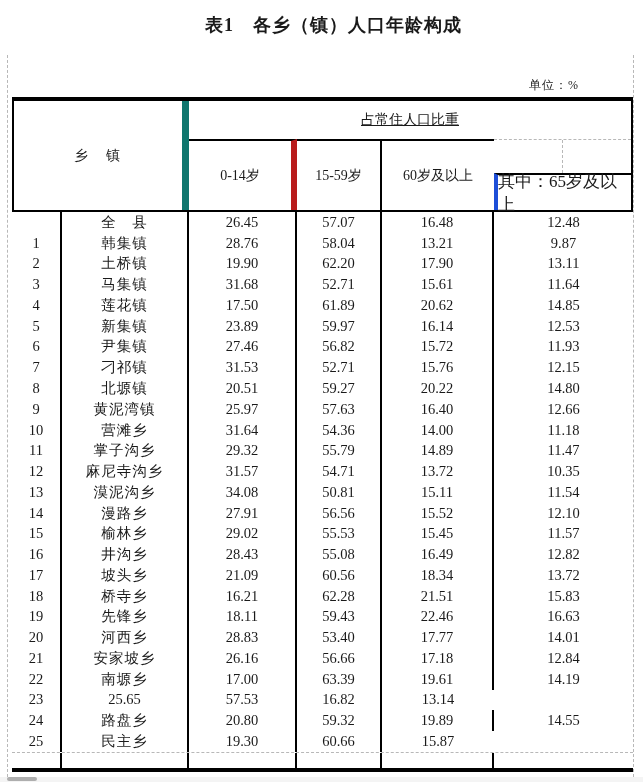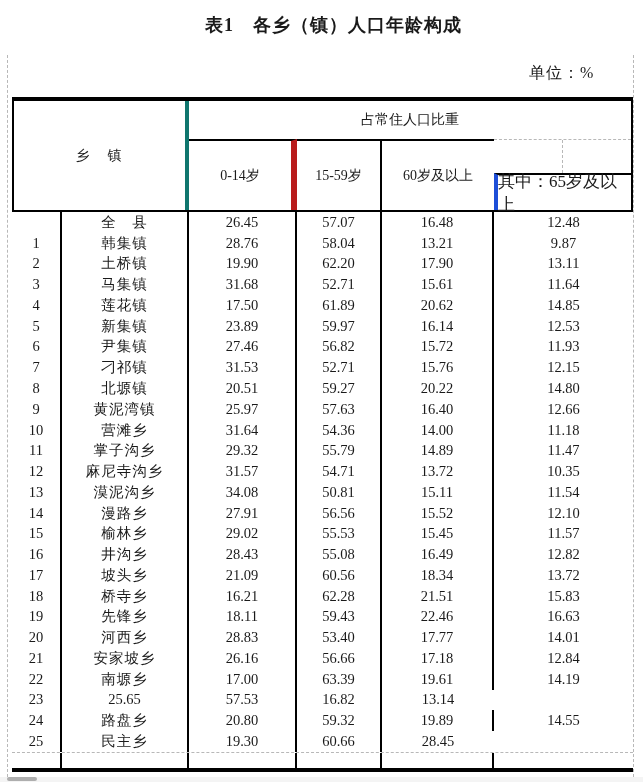--- a/index.html
+++ b/index.html
@@ -6,21 +6,21 @@
   body{
     width:643px;height:782px;position:relative;background:#ffffff;
     font-family:"Liberation Serif","DejaVu Serif",serif;
     color:#1a1a1a;overflow:hidden;
   }
   .title{
     position:absolute;top:13px;left:12px;width:643px;text-align:center;
     font-size:18px;font-weight:bold;letter-spacing:1px;
   }
   .unit{
-    position:absolute;top:63px;left:529px;font-size:16px;letter-spacing:1px;
+    position:absolute;top:77px;left:529px;font-size:12px;letter-spacing:1px;
   }
   .guide-v{
     position:absolute;top:55px;height:722px;width:0;
     border-left:1px dashed #b8b8b8;
   }
   .guide-left{left:7px;}
   .guide-right{left:633px;}
 
   .tbl{
     position:absolute;left:12px;top:97px;width:621px;
@@ -30,22 +30,22 @@
   
   .thead{
     border-left:2px solid #000;border-right:2px solid #000;border-bottom:2px solid #000;
     box-sizing:border-box;width:621px;height:111px;
     display:grid;
     grid-template-columns:175px 108px 85px 112px 137px;
     grid-template-rows:38px 71px;
   }
   .thead .cell{display:flex;align-items:center;justify-content:center;
     font-size:14px;box-sizing:border-box;}
-  .h-township{grid-row:1/3;grid-column:1;border-right:4px solid #0f766e;letter-spacing:2px;}
-  .h-group{grid-row:1;grid-column:2/6;}
+  .h-township{grid-row:1/3;grid-column:1;border-right:7px solid #0f766e;letter-spacing:2px;}
+  .h-group{grid-row:1;grid-column:2/6;text-decoration:underline;}
   .h-a1{grid-row:2;grid-column:2;border-top:2px solid #000;border-right:6px solid #b91c1c;}
   .h-a2{grid-row:2;grid-column:3;border-top:2px solid #000;border-right:2px solid #000;}
   .h-a3{grid-row:2;grid-column:4;border-top:2px solid #000;}
   .h-last{grid-row:2;grid-column:5;border-top:1px dashed #b8b8b8;
     display:flex;flex-direction:column;align-items:stretch;justify-content:flex-end;
     box-sizing:border-box;}
   .h-last .spacer{height:33px;border-left:1px dashed #b8b8b8;box-sizing:border-box;}
   .h-last .box{height:37px;border-top:2px solid #000;border-left:4px solid #1d4ed8;
     box-sizing:border-box;display:flex;align-items:center;justify-content:center;
     font-size:17px;}
@@ -285,21 +285,21 @@
         <div class="td b">20.80</div>
         <div class="td b">59.32</div>
         <div class="td b">19.89</div>
         <div class="td">14.55</div>
       </div>
       <div class="trow">
         <div class="td b">25</div>
         <div class="td b name">民主乡</div>
         <div class="td b">19.30</div>
         <div class="td b">60.66</div>
-        <div class="td">28.45</div>
+        <div class="td">15.87</div>
       </div>
     </div>
 
   <div class="empty-row">
     <div class="b"></div>
       <div class="b"></div>
       <div class="b"></div>
     <div class="b"></div>
       <div class="b"></div>
       <div></div>

